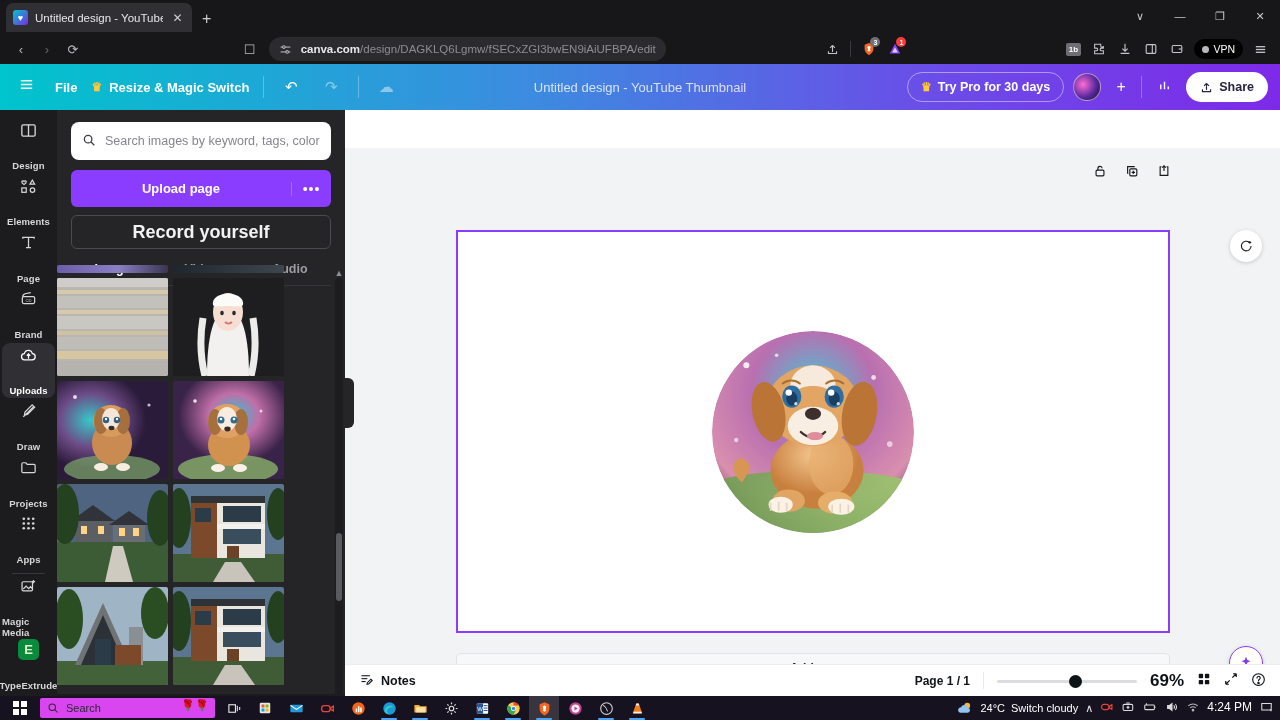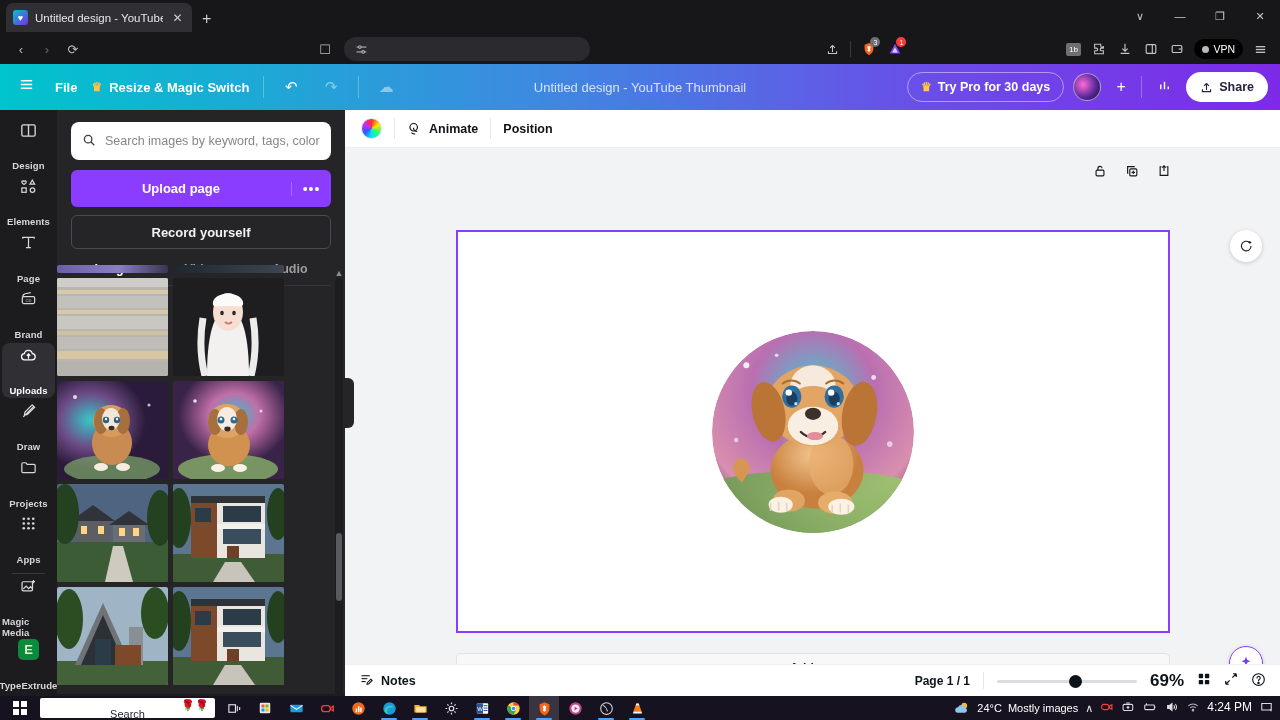--- a/index.html
+++ b/index.html
@@ -51,21 +51,21 @@
   .urlbar {
     margin-left: 6px; flex: 1; height: 24px; background: #2b2b2f;
     border-radius: 12px; display: flex; align-items: center; padding: 0 10px;
     gap: 8px; max-width: 1030px;
   }
   .url-text { font-size: 11.5px; color: #8c8c93; white-space: nowrap; }
   .url-text b { color: #e8e8ea; font-weight: 700; }
   .tray-icons { display: flex; align-items: center; gap: 2px; margin-left: 4px; }
   .tbtn {
     width: 24px; height: 24px; display: flex; align-items: center;
-    justify-content: center; color: #c4c4c9; font-size: 12px; position: relative;
+    justify-content: center; color: #c4c4c9; font-size: 12px; position: relative; font-weight: bold;
   }
   .badge {
     position: absolute; top: 0px; right: 1px; min-width: 10px; height: 10px;
     border-radius: 5px; background: #fc3c3c; color: #fff; font-size: 7px;
     display: flex; align-items: center; justify-content: center; padding: 0 2px;
   }
   .badge.grey { background: #6e6e74; }
   .vpn {
     height: 20px; background: #000; border-radius: 10px; color: #fff;
     font-size: 10.5px; display: flex; align-items: center; gap: 4px;
@@ -154,21 +154,21 @@
   .upload-main {
     flex: 1; text-align: center; font-size: 13px; font-weight: 700;
   }
   .upload-more {
     width: 40px; text-align: center; font-size: 14px; letter-spacing: 1px;
     border-left: 1px solid rgba(255,255,255,.25); line-height: 1;
   }
   .record {
     margin-top: 8px; height: 34px; border: 1px solid #4a4a50; border-radius: 6px;
     display: flex; align-items: center; justify-content: center;
-    color: #f2f2f4; font-size: 13px; font-weight: 700;
+    color: #f2f2f4; font-size: 18px; font-weight: 700;
   }
   .tabs {
     margin-top: 13px; display: flex; justify-content: space-around;
     border-bottom: 1px solid #35353a; position: relative;
   }
   .tab-i {
     font-size: 12.5px; font-weight: 700; color: #9d9da4; padding-bottom: 9px;
     position: relative;
   }
   .tab-i.active { color: #fff; }
@@ -293,23 +293,23 @@
     background: #17121f; display: flex; align-items: center;
   }
   .start {
     width: 40px; height: 24px; display: flex; align-items: center;
     justify-content: center;
   }
   .win-logo { display: grid; grid-template-columns: 6px 6px; grid-template-rows: 6px 6px;
               gap: 1.5px; }
   .win-logo i { background: #fff; display: block; }
   .tb-search {
-    width: 175px; height: 20px; background: #ffffff; border-radius: 2px;
+    width: 175px; height: 20px; background: #d946ef; border-radius: 2px;
     display: flex; align-items: center; padding: 3px 7px; gap: 7px;
-    position: relative; overflow: hidden; flex-direction: column;
+    position: relative; overflow: hidden;
   }
   .tb-search span { font-size: 11px; color: #2a2a30; }
   .roses {
     position: absolute; right: 6px; top: 1px; font-size: 13px;
   }
   .tb-apps { display: flex; align-items: center; gap: 1px; margin-left: 4px; }
   .tb-app {
     width: 30px; height: 24px; display: flex; align-items: center;
     justify-content: center; position: relative; font-size: 12px;
   }
@@ -353,20 +353,21 @@
     <div class="navbtn">☐</div>
     <div class="urlbar">
       <span class="navbtn" style="width:14px">
         <svg width="13" height="13" viewBox="0 0 16 16" fill="none" stroke="#b9b9be" stroke-width="1.3">
           <line x1="2" y1="5" x2="14" y2="5"></line>
             <line x1="2" y1="11" x2="14" y2="11"></line>
           <circle cx="6" cy="5" r="1.6" fill="#17171a"></circle>
             <circle cx="10" cy="11" r="1.6" fill="#17171a"></circle>
         </svg>
       </span>
+      <span class="url-text"><b>canva.com</b><span>/design/DAGKLQ6Lgmw/fSECxZGI3bwEN9iAiUFBPA/edit</span></span>
     </div>
     <div style="flex:1"></div>
     <div class="tray-icons">
       <div class="tbtn">
         <svg width="13" height="13" viewBox="0 0 16 16" fill="none" stroke="#c4c4c9" stroke-width="1.3">
           <path d="M8 11V3M8 3l-3 3M8 3l3 3M3 10v3h10v-3"></path>
         </svg>
       </div>
       <div class="sep"></div>
       <div class="tbtn">
@@ -749,34 +750,20 @@
 
     <div class="scroll-arrow" style="top:158px;">▲</div>
     <div class="scrollbar" style="top:168px; height:516px;">
       <div class="scroll-thumb"></div>
     </div>
 
   </div>
   <div class="panel-handle"></div>
 
   <div class="editor">
-    <div class="ctxbar">
-      <div class="color-wheel"></div>
-      <div class="ctx-sep"></div>
-      <div class="ctx-item">
-        <svg width="16" height="16" viewBox="0 0 18 18" fill="none" stroke="#0e1318" stroke-width="1.3">
-          <circle cx="7.5" cy="7" r="4.2"></circle>
-            <path d="M11.5 11.8a4.2 4.2 0 01-4.2-4.2"></path>
-          <path d="M5 13.2a4.2 4.2 0 004.2 1.3"></path>
-        </svg>
-        <span>Animate</span>
-      </div>
-      <div class="ctx-sep"></div>
-      <div class="ctx-item">Position</div>
-    </div>
 
     <div class="stage">
       <div class="page-tools">
         <span>
           <svg width="14" height="14" viewBox="0 0 16 16" fill="none" stroke="#19191d" stroke-width="1.3">
             <rect x="3.5" y="7" width="9" height="6.5" rx="1.2"></rect>
               <path d="M5.6 7V5.2a2.4 2.4 0 014.8-.3"></path>
           </svg>
         </span>
         <span>
@@ -1050,21 +1037,21 @@
       </div>
     </div>
 
     <div class="sysbar">
       <div class="weather">
         <svg width="18" height="16" viewBox="0 0 20 16">
           <circle cx="12.5" cy="5.4" r="3.2" fill="#f7b733"></circle>
           <path d="M5.2 13.2a3 3 0 01.4-6 4.2 4.2 0 018 .9 2.6 2.6 0 01-.4 5.1z" fill="#8fc5f0"></path>
         </svg>
         <span>24°C</span>
-        <span>Mostly images</span>
+        <span>Switch cloudy</span>
       </div>
       <span class="sys-ico">∧</span>
       <span class="sys-ico">
         <svg width="14" height="14" viewBox="0 0 16 16" fill="none" stroke="#e8443c" stroke-width="1.3">
           <rect x="1.8" y="5" width="8.4" height="6" rx="2.6"></rect>
             <path d="M10.8 7l2.8-1.5v5L10.8 9z"></path>
         </svg>
       </span>
       <span class="sys-ico">
         <svg width="14" height="14" viewBox="0 0 16 16" fill="none" stroke="#dcdce0" stroke-width="1.2">

